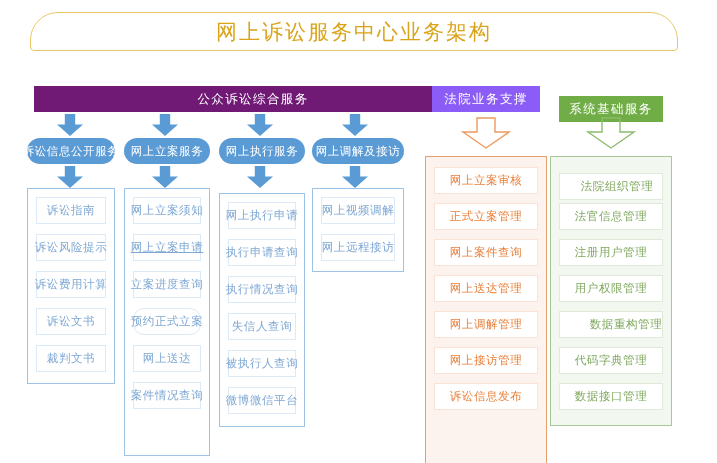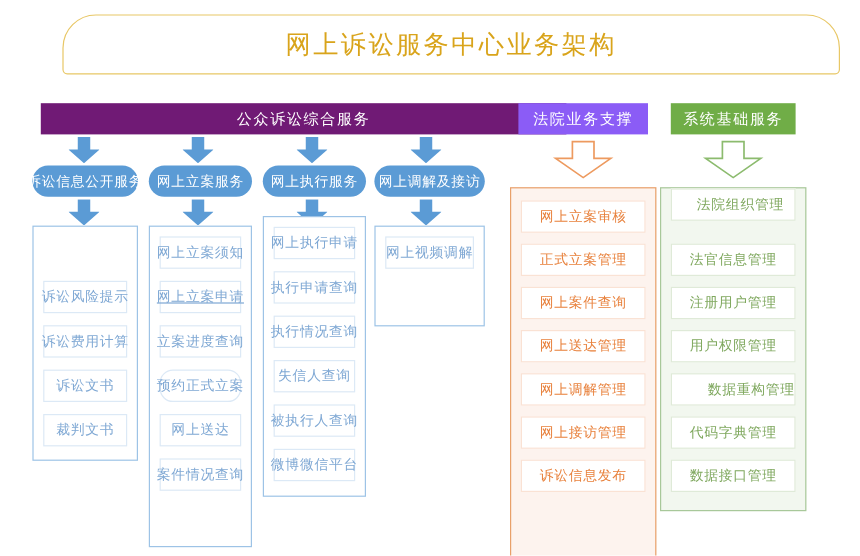--- a/index.html
+++ b/index.html
@@ -11,24 +11,24 @@
     width: 717px;
     height: 463px;
     position: relative;
     font-family: "Liberation Sans", "DejaVu Sans", sans-serif;
     overflow: hidden;
   }
 
   
   #title-card {
     position: absolute;
-    left: 52px;
+    left: 30px;
     top: 12px;
     width: 648px;
-    height: 50px;
+    height: 39px;
     border: 1.5px solid #e8c766;
     border-radius: 28px 28px 4px 4px;
     box-sizing: border-box;
     display: flex;
     align-items: center;
     justify-content: center;
   }
   #title-text {
     color: #d9a41b;
     font-size: 21px;
@@ -44,21 +44,21 @@
     display: flex;
     align-items: center;
     justify-content: center;
     color: #ffffff;
     font-size: 12.5px;
     letter-spacing: 1.4px;
     box-sizing: border-box;
   }
   #header-public   { left: 34px;  top: 86px; width: 438px; background: #701a75; }
   #header-court    { left: 432px; top: 86px; width: 108px; background: #8b5cf6; }
-  #header-system   { left: 559px; top: 86px; width: 104px; background: #70ad47; }
+  #header-system   { left: 559px; top: 96px; width: 104px; background: #70ad47; }
 
   
   .arrow-solid {
     position: absolute;
     width: 26px;
     height: 22px;
     background: #5b9bd5;
     -webkit-clip-path: polygon(30% 0%, 70% 0%, 70% 48%, 100% 48%, 50% 100%, 0% 48%, 30% 48%);
     clip-path: polygon(30% 0%, 70% 0%, 70% 48%, 100% 48%, 50% 100%, 0% 48%, 30% 48%);
   }
@@ -153,59 +153,61 @@
     <polygon points="17,2 35,2 35,16 49,16 26,32 3,16 17,16" fill="none" stroke="#8cbb6e" stroke-width="1.4"></polygon>
   </svg>
 </div>
 
 <div class="pill" style="left:27px;  width:88px;">诉讼信息公开服务</div>
 <div class="pill" style="left:124px; width:86px;">网上立案服务</div>
 <div class="pill" style="left:219px; width:86px;">网上执行服务</div>
 <div class="pill" style="left:312px; width:92px;">网上调解及接访</div>
 
 <div class="col blue" style="left:27px; top:188px; width:88px; height:196px;">
+  <div class="item blue" style="top:8px;">诉讼指南</div>
   <div class="item blue" style="top:45px;">诉讼风险提示</div>
   <div class="item blue" style="top:82px;text-align:right;">诉讼费用计算</div>
   <div class="item blue" style="top:119px;">诉讼文书</div>
   <div class="item blue" style="top:156px;">裁判文书</div>
 </div>
 
 <div class="col blue" style="left:124px; top:188px; width:86px; height:268px;">
   <div class="item blue" style="top:8px;">网上立案须知</div>
   <div class="item blue" style="top:45px;text-decoration:underline;">网上立案申请</div>
   <div class="item blue" style="top:82px;">立案进度查询</div>
   <div class="item blue" style="top:119px;border-radius:11px;">预约正式立案</div>
   <div class="item blue" style="top:156px;">网上送达</div>
   <div class="item blue" style="top:193px;">案件情况查询</div>
 </div>
 
-<div class="col blue" style="left:219px; top:180px; width:86px; height:234px;padding-left:20px;">
+<div class="col blue" style="left:219px; top:193px; width:86px; height:234px;padding-left:20px;">
   <div class="item blue" style="top:8px;">网上执行申请</div>
   <div class="item blue" style="top:45px;">执行申请查询</div>
   <div class="item blue" style="top:82px;">执行情况查询</div>
   <div class="item blue" style="top:119px;">失信人查询</div>
   <div class="item blue" style="top:156px;">被执行人查询</div>
   <div class="item blue" style="top:193px;">微博微信平台</div>
 </div>
 
 <div class="col blue" style="left:312px; top:188px; width:92px; height:84px;">
   <div class="item blue" style="top:8px;">网上视频调解</div>
+  <div class="item blue" style="top:45px;">网上远程接访</div>
 </div>
 
 <div class="col orange" style="left:425px; top:156px; width:122px; height:312px;">
   <div class="item orange" style="top:10px;">网上立案审核</div>
   <div class="item orange" style="top:46px;">正式立案管理</div>
   <div class="item orange" style="top:82px;">网上案件查询</div>
   <div class="item orange" style="top:118px;">网上送达管理</div>
   <div class="item orange" style="top:154px;">网上调解管理</div>
   <div class="item orange" style="top:190px;">网上接访管理</div>
   <div class="item orange" style="top:226px;">诉讼信息发布</div>
 </div>
 
 <div class="col green" style="left:550px; top:156px; width:122px; height:270px;">
-  <div class="item green" style="top:0;padding-left:12px;">法院组织管理</div>
+  <div class="item green" style="top:16px;padding-left:12px;">法院组织管理</div>
   <div class="item green" style="top:46px;">法官信息管理</div>
   <div class="item green" style="top:82px;">注册用户管理</div>
   <div class="item green" style="top:118px;">用户权限管理</div>
   <div class="item green" style="top:154px;padding-left:30px;">数据重构管理</div>
   <div class="item green" style="top:190px;">代码字典管理</div>
   <div class="item green" style="top:226px;">数据接口管理</div>
 </div>
 
 </body></html>

